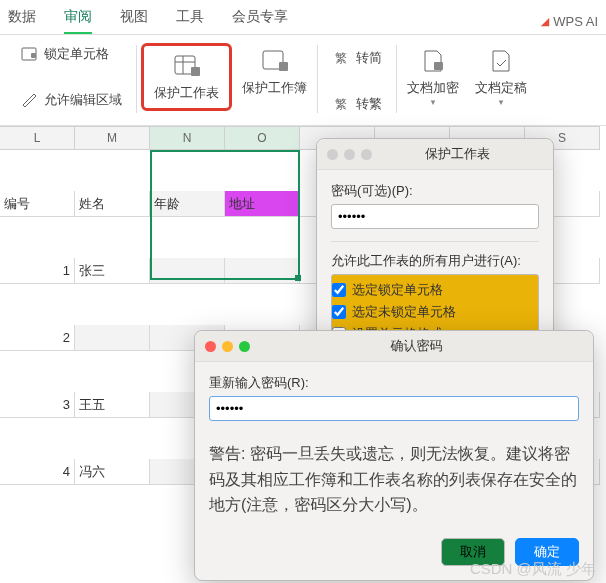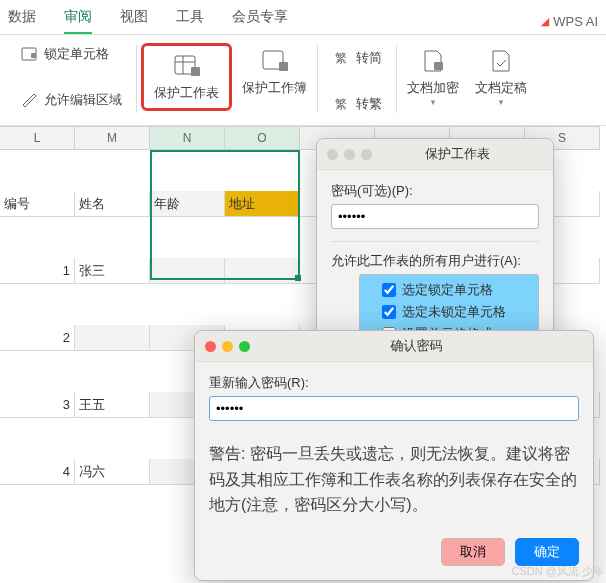--- a/index.html
+++ b/index.html
@@ -41,29 +41,29 @@
 .dlg-title { display: flex; align-items: center; padding: 6px 10px; background: #eceae7; border-bottom: 1px solid #ddd; border-radius: 8px 8px 0 0; }
 .traffic { display: flex; gap: 6px; }
 .traffic span { width: 11px; height: 11px; border-radius: 50%; display: inline-block; }
 .tl-close { background: #cfcfcf; } .tl-min { background: #cfcfcf; } .tl-max { background: #cfcfcf; }
 .dlg2 .tl-close { background: #ff5f57; } .dlg2 .tl-min { background: #febc2e; } .dlg2 .tl-max { background: #28c840; }
 .dlg-title .ttxt { flex: 1; text-align: center; color: #333; font-size: 13px; }
 .dlg-body { padding: 12px 14px; }
 .dlg-body label { display: block; margin-bottom: 4px; color: #333; }
 .dlg-body input[type=password] { width: 100%; padding: 4px 6px; border: 1px solid #bbb; border-radius: 3px; font-size: 13px; margin-bottom: 12px; background: #fff; }
 .perms { border-top: 1px solid #ddd; padding-top: 10px; }
-.perm-list { border: 1px solid #bbb; background: #7dd3fc; border-radius: 3px; padding: 4px 22px; max-height: 80px; overflow: hidden; margin-left: 28px; }
+.perm-list { border: 1px solid #bbb; background: #eab308; border-radius: 3px; padding: 4px 0; max-height: 80px; overflow: hidden; }
 .perm-item { display: flex; align-items: center; gap: 6px; padding: 2px 0; font-size: 13px; }
 .perm-item input { width: 14px; height: 14px; }
 .warn { font-size: 16px; color: #444; line-height: 1.6; margin-top: 8px; }
 .dlg-buttons { display: flex; justify-content: flex-end; gap: 10px; padding: 8px 14px 14px; }
-.btn { padding: 4px 18px; border-radius: 5px; font-size: 13px; cursor: pointer; border: 1px solid #bbb; background: #fca5a5; }
+.btn { padding: 4px 18px; border-radius: 5px; font-size: 13px; cursor: pointer; border: 1px solid #bbb; background: #15803d; }
 .btn.primary { background: #0a84ff; color: #fff; border-color: #0a84ff; }
 
-.watermark { position: absolute; bottom: 4px; right: 2px; color: #ccc; font-size: 11px; }
+.watermark { position: absolute; bottom: 4px; right: 10px; color: #ccc; font-size: 15px; }
 
 svg { display: block; }
 </style>
 </head>
 <body>
 
 <div class="tabs">
   <div class="tab">数据</div>
   <div class="tab active">审阅</div>
   <div class="tab">视图</div>
@@ -169,21 +169,21 @@
     <div class="colhdr"></div>
     <div class="colhdr"></div>
     <div class="colhdr">S</div>
   </div>
   <div class="rows">
     <div class="row">
       <div class="cell rh"></div>
       <div class="cell">编号</div>
       <div class="cell">姓名</div>
       <div class="cell" style="background:#f3f3f3">年龄</div>
-      <div class="cell" style="background:#eab308">地址</div>
+      <div class="cell" style="background:#d946ef">地址</div>
       <div class="cell"></div>
       <div class="cell"></div>
       <div class="cell"></div>
       <div class="cell"></div>
     </div>
     <div class="row">
         <div class="cell rh"></div>
       <div class="cell num">1</div>
       <div class="cell">张三</div>
       <div class="cell" style="background:#f3f3f3"></div>

